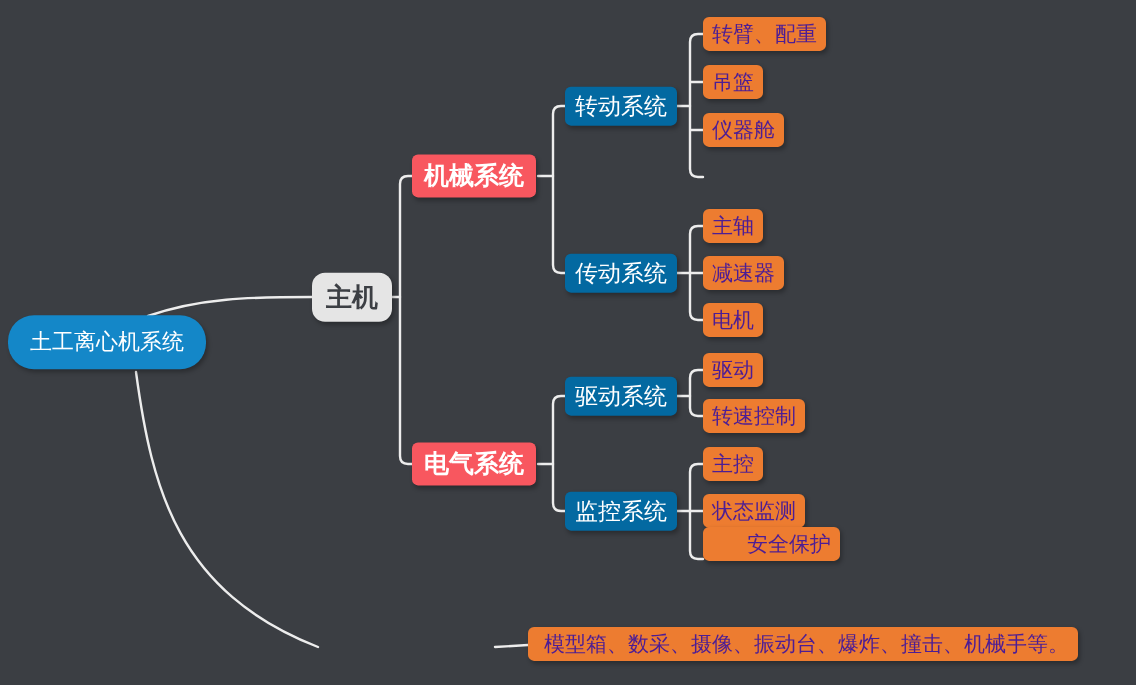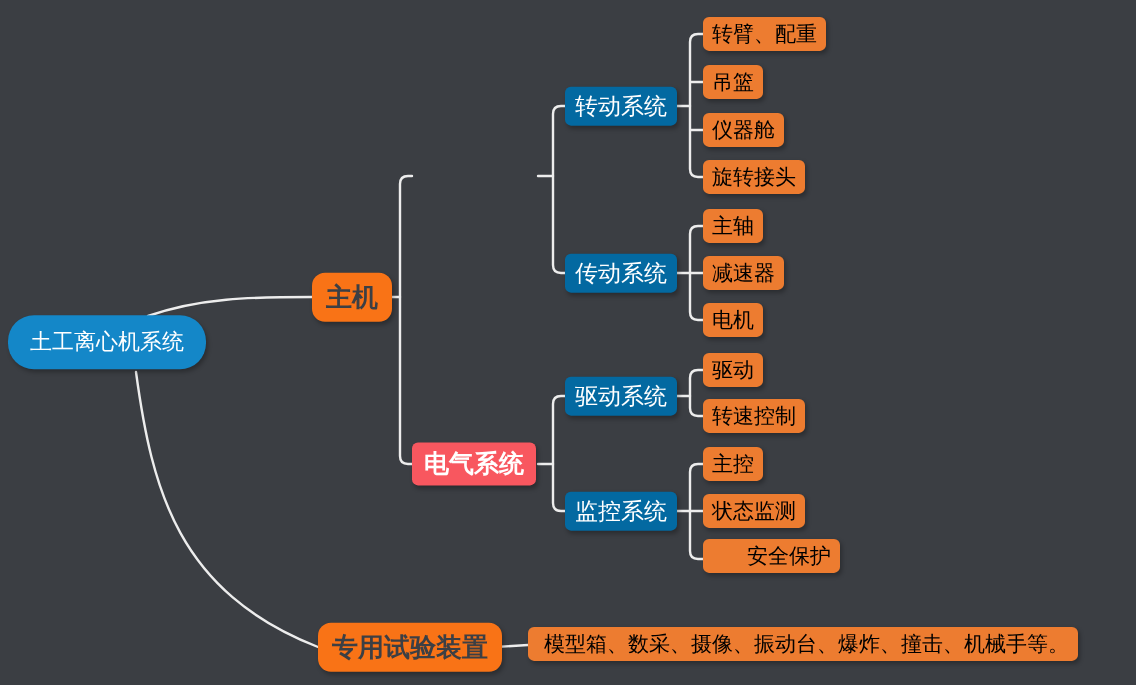--- a/index.html
+++ b/index.html
@@ -30,21 +30,21 @@
     box-shadow: 2px 3px 4px rgba(0,0,0,0.28);
   }
   .root {
     background: #1487c8;
     color: #ffffff;
     font-size: 22px;
     padding: 13px 22px;
     border-radius: 26px;
   }
   .lvl1 {
-    background: #f97316;
+    background: #e5e5e5;
     color: #3c3f44;
     font-weight: bold;
     font-size: 26px;
     padding: 8px 14px;
     border-radius: 13px;
   }
   .lvl2 {
     background: #f8575f;
     color: #ffffff;
     font-weight: bold;
@@ -54,21 +54,21 @@
   }
   .lvl3 {
     background: #0369a1;
     color: #ffffff;
     font-size: 23px;
     padding: 5px 10px;
     border-radius: 6px;
   }
   .lvl4 {
     background: #ed7c30;
-    color: #000000;
+    color: #4c1d95;
     font-size: 21px;
     padding: 4px 9px;
     border-radius: 6px;
   }
 </style>
 </head>
 <body>
 
 <div class="stage">
 
@@ -89,52 +89,51 @@
     <path d="M 703 370 L 698 370 Q 690 370 690 378 L 690 408 Q 690 416 698 416 L 703 416"></path>
     <path d="M 675 511 L 690 511"></path>
     <path d="M 703 464 L 698 464 Q 690 464 690 472 L 690 551 Q 690 559 698 559 L 703 559 M 690 511 L 703 511"></path>
     <path d="M 495 647 L 528 645"></path>
   </svg>
 
   <div class="node root" style="left:8px; top:342px;">土工离心机系统</div>
 
   <div class="node lvl1" style="left:312px; top:297px;">主机</div>
 
+  <div class="node lvl2" style="left:412px; top:176px;">机械系统</div>
 
   <div class="node lvl2" style="left:412px; top:464px;">电气系统</div>
 
   <div class="node lvl3" style="left:565px; top:106px;">转动系统</div>
 
   <div class="node lvl3" style="left:565px; top:273px;">传动系统</div>
 
   <div class="node lvl3" style="left:565px; top:511px;">监控系统</div>
 
   <div class="node lvl3" style="left:565px; top:396px;">驱动系统</div>
 
   <div class="node lvl4" style="left:703px; top:34px;">转臂、配重</div>
 
   <div class="node lvl4" style="left:703px; top:82px;">吊篮</div>
 
   <div class="node lvl4" style="left:703px; top:130px;">仪器舱</div>
 
-  <div class="node lvl4" style="left:703px; top:177px;">旋转接头</div>
 
   <div class="node lvl4" style="left:703px; top:226px;">主轴</div>
 
   <div class="node lvl4" style="left:703px; top:273px;">减速器</div>
 
   <div class="node lvl4" style="left:703px; top:320px;">电机</div>
 
   <div class="node lvl4" style="left:703px; top:370px;">驱动</div>
 
   <div class="node lvl4" style="left:703px; top:416px;">转速控制</div>
 
   <div class="node lvl4" style="left:703px; top:464px;">主控</div>
 
   <div class="node lvl4" style="left:703px; top:511px;">状态监测</div>
 
-  <div class="node lvl4" style="left:703px; top:556px;padding-left:44px;">安全保护</div>
+  <div class="node lvl4" style="left:703px; top:544px;padding-left:44px;">安全保护</div>
 
-  <div class="node lvl1" style="left:318px; top:647px;">专用试验装置</div>
 
   <div class="node lvl4" style="left:528px; top:644px;padding-left:16px;">模型箱、数采、摄像、振动台、爆炸、撞击、机械手等。</div>
 
 </div>
 
 </body></html>

